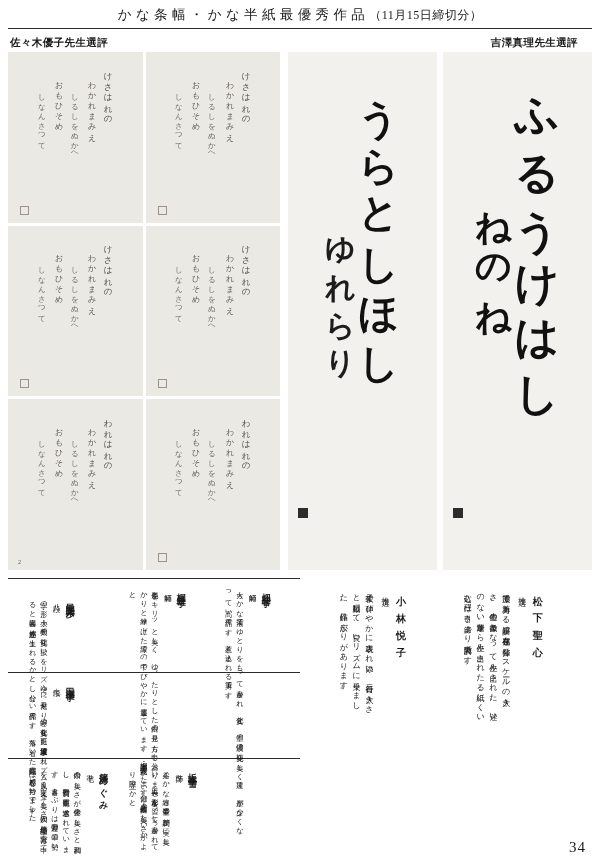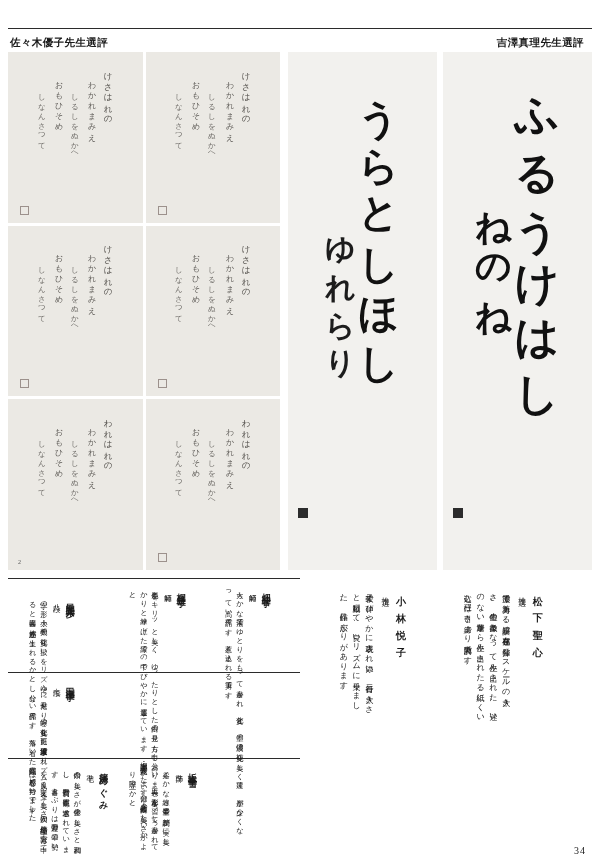--- a/index.html
+++ b/index.html
@@ -51,21 +51,21 @@
 
   
   .sec-label {
     position: absolute;
     font-size: 10.5px;
     font-weight: bold;
     letter-spacing: 0.4px;
     white-space: nowrap;
   }
   .sec-label.left  { top: 36px; left: 10px; text-align: right; }
-  .sec-label.right { top: 36px; right: 16px; font-family: Liberation Mono, monospace; }
+  .sec-label.right { top: 36px; right: 22px; font-family: Liberation Mono, monospace; }
 
   
   .kana-grid {
     position: absolute;
     top: 52px;
     left: 8px;
     width: 272px;
     height: 518px;
     display: grid;
     grid-template-columns: repeat(2, 1fr);
@@ -268,29 +268,33 @@
     line-height: 1.6;
     letter-spacing: 0.6px;
     white-space: pre-wrap;
     max-height: 130px;
   }
 
   .page-number {
     position: absolute;
     right: 14px;
     bottom: 10px;
-    font-size: 10px;
+    font-size: 15px;
     letter-spacing: 1px;
   }
 </style>
 </head>
 <body>
 
 <div class="page">
 
+  <div class="page-header">
+    <span class="title-main">か な 条 幅 ・ か な 半 紙 最 優 秀 作 品</span>
+    <span class="title-note">（11月15日締切分）</span>
+  </div>
   <div class="header-rule"></div>
 
   <div class="sec-label left">佐々木優子先生選評</div>
   <div class="sec-label right">吉澤真理先生選評</div>
 
   <div class="kana-grid">
 
     <div class="kana-cell">
       <div class="ink">
         <div class="kana-col c1">けさはれの</div>

